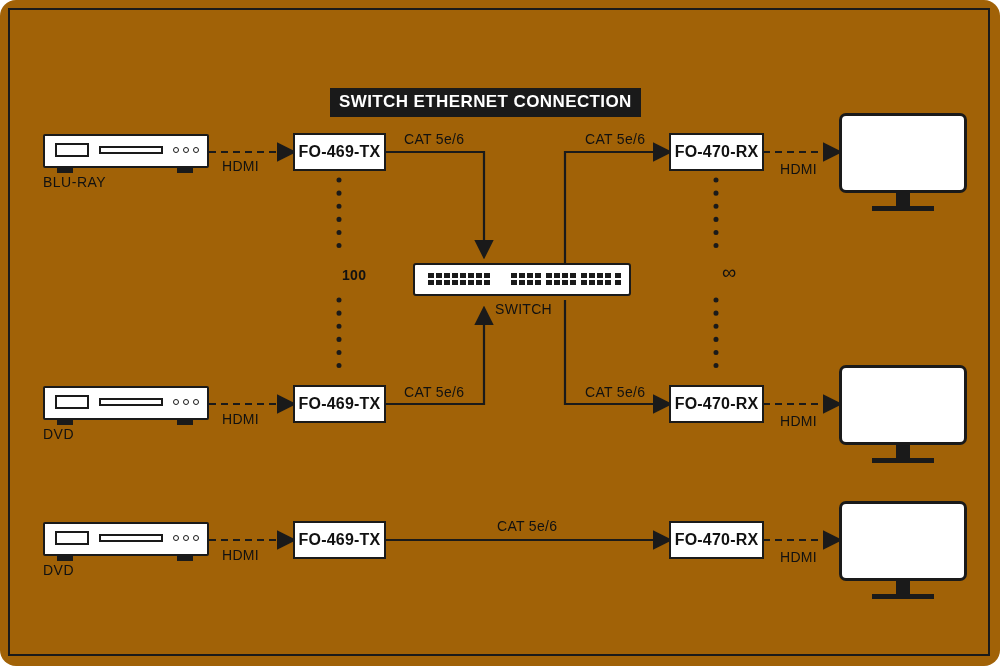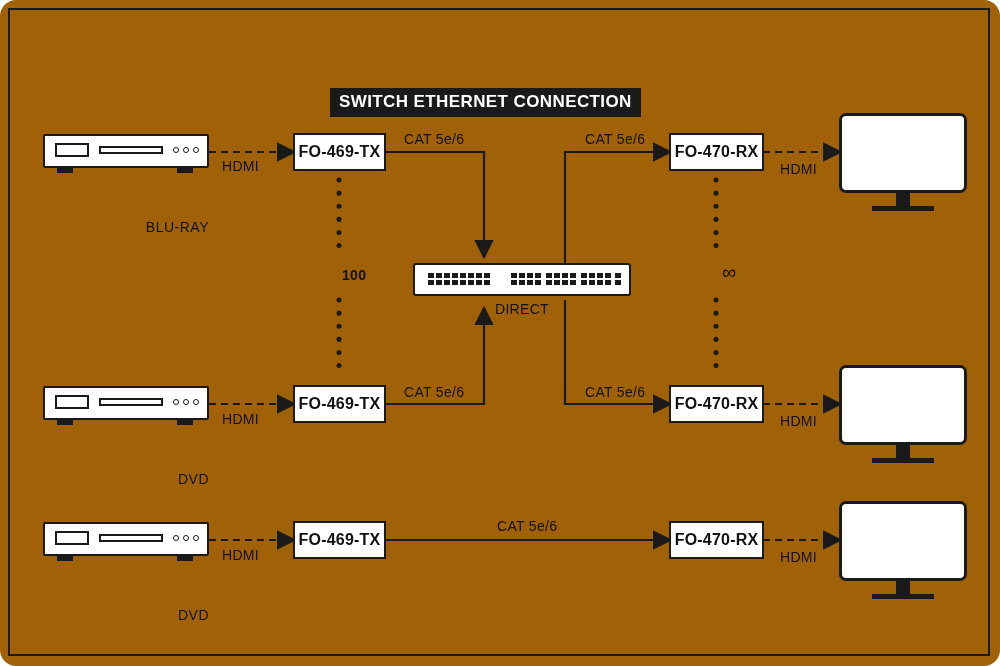--- a/index.html
+++ b/index.html
@@ -118,24 +118,23 @@
     width: 16px;
     height: 5px;
     background: #1a1a1a;
   }
   .source .foot-l { left: 14px; }
   .source .foot-r { left: 134px; }
   .source .label {
     position: absolute;
     top: 40px;
     width: 166px;
-    text-align: right;
+    text-align: left;
     font-size: 14px;
     letter-spacing: 0.5px;
-    margin-top: 45px;
   }
   .tv {
     position: absolute;
     width: 128px;
     height: 104px;
   }
   .tv .screen {
     position: absolute;
     left: 0; top: 0;
     width: 128px;
@@ -319,21 +318,21 @@
         <span></span>
         <span></span>
         <span></span>
     </div>
     <div class="grp" style="--c:1; left:200px; top:8px;">
       <span></span>
         <span></span>
     </div>
   </div>
 
-  <div class="cap" style="left:495px; top:301px;">DIRECT</div>
+  <div class="cap" style="left:495px; top:301px;">SWITCH</div>
 
   <div class="source" style="left:43px; top:386px;">
     <div class="body"></div>
     <div class="tray"></div>
     <div class="slot"></div>
     <div class="dots">
         <i></i>
         <i></i>
         <i></i>
       </div>

